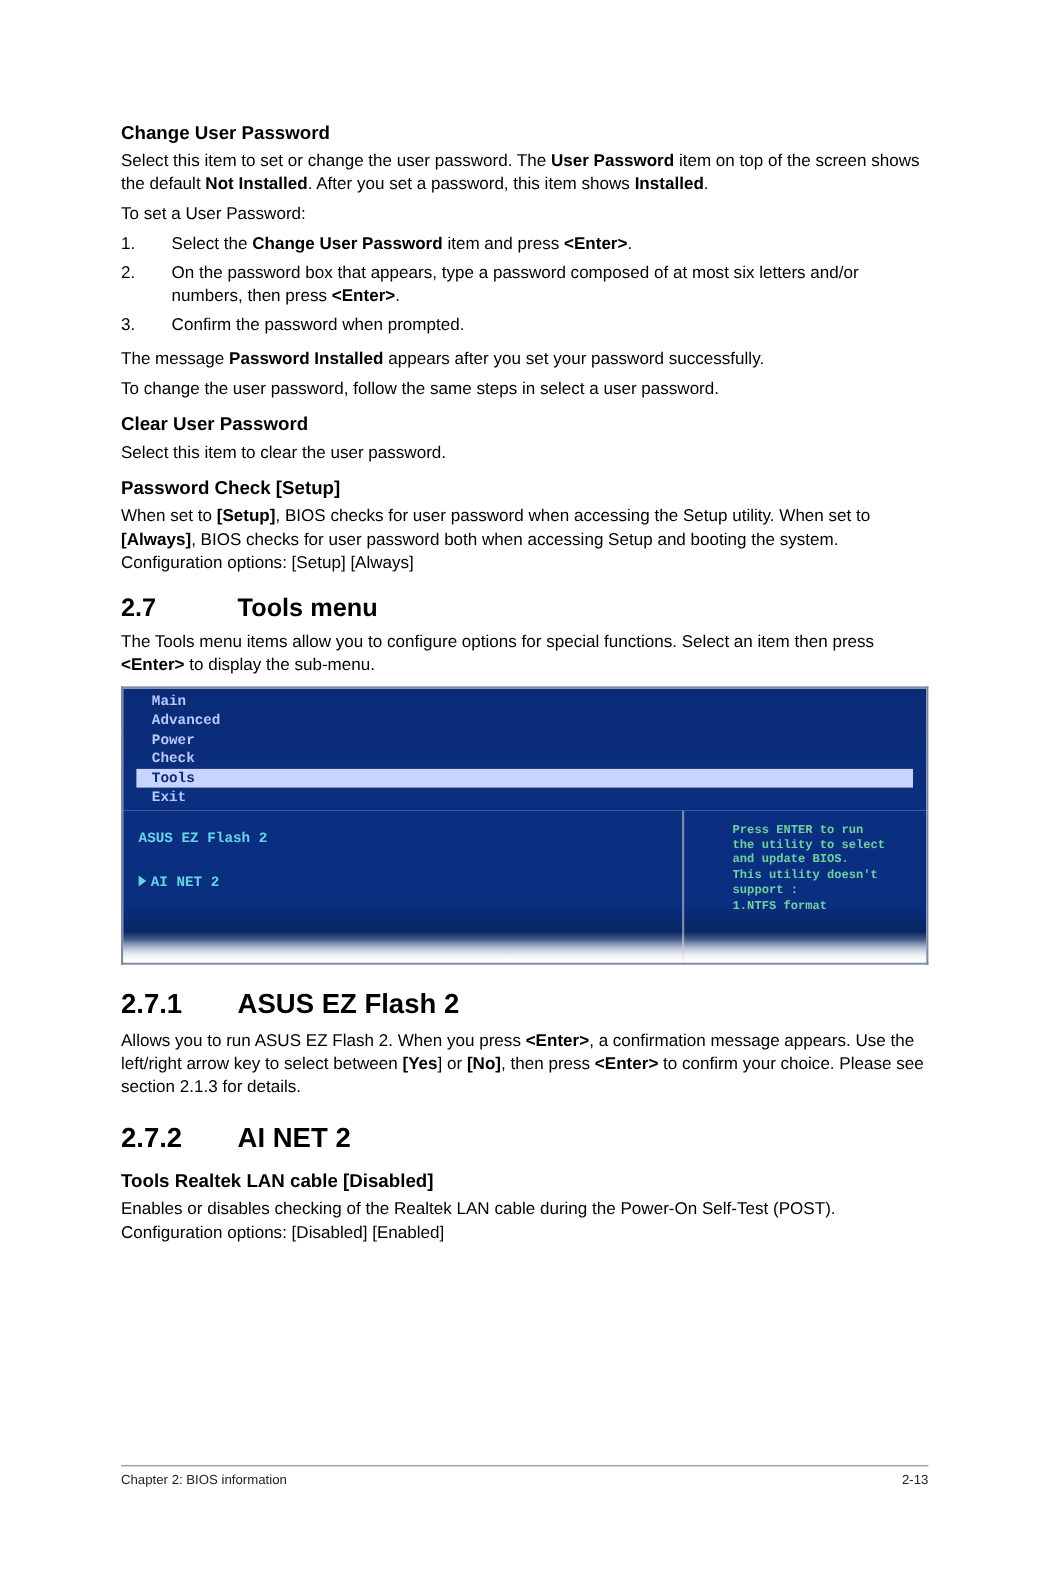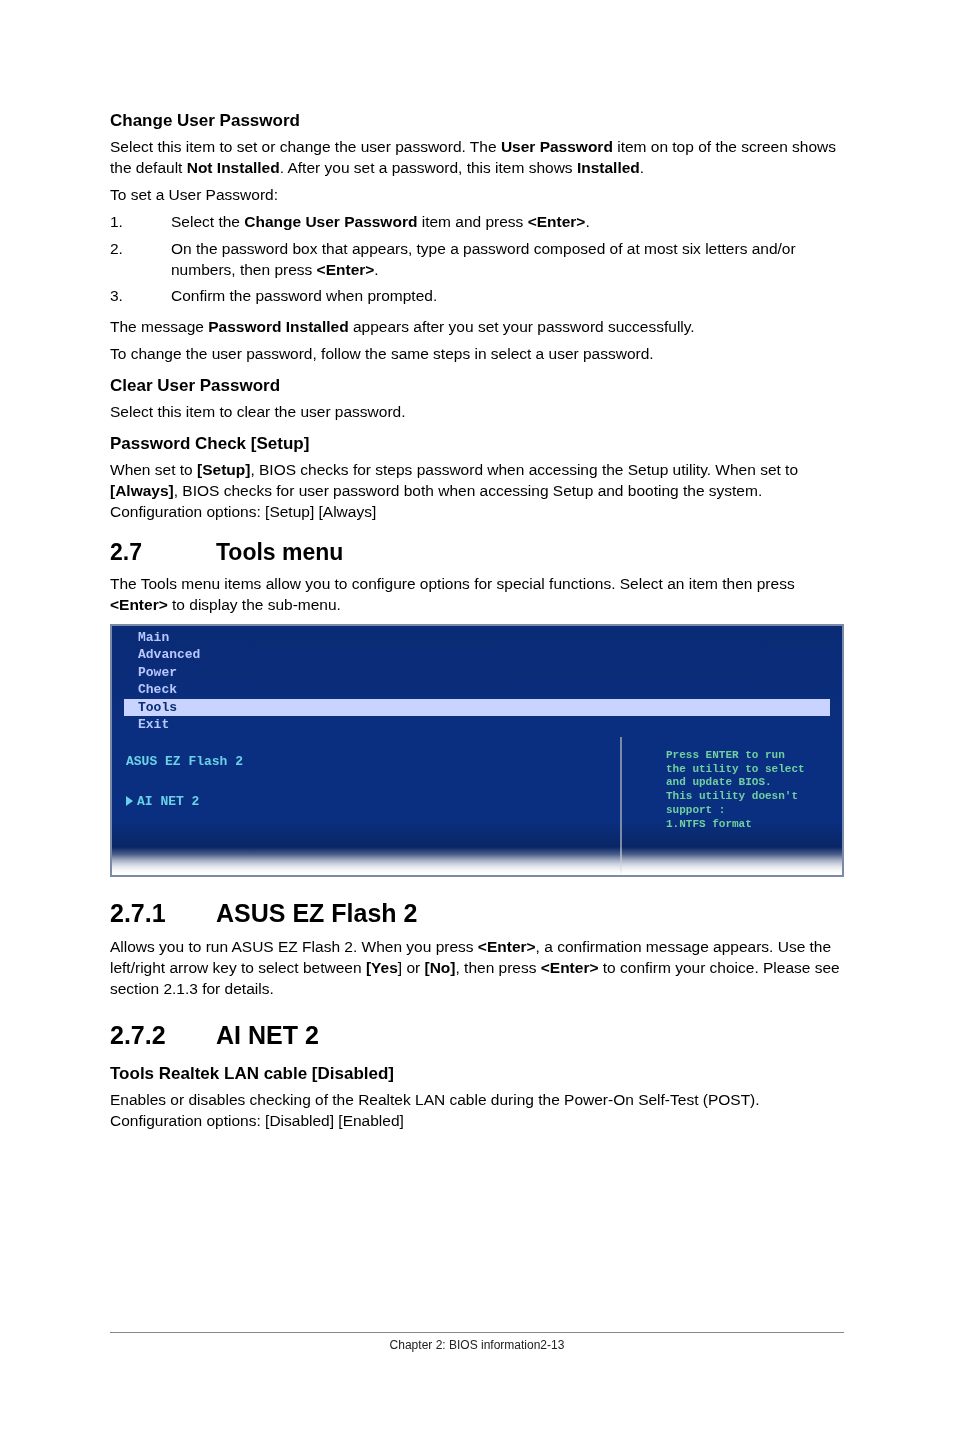--- a/index.html
+++ b/index.html
@@ -25,21 +25,21 @@
     margin-bottom: 10px;
   }
   ol.steps li {
     display: flex;
     margin-bottom: 6px;
   }
   ol.steps li .num {
     width: 46px;
     flex-shrink: 0;
   }
-  ol.steps li .txt { flex: 1; margin-left: 15px; }
+  ol.steps li .txt { flex: 1; }
   .section-title {
     font-size: 23px;
     font-weight: bold;
     margin-top: 14px;
     margin-bottom: 6px;
   }
   .section-title .secnum { display: inline-block; width: 106px; }
   .sub-section {
     font-size: 25px;
     font-weight: bold;
@@ -126,21 +126,21 @@
     background: linear-gradient(to bottom, rgba(255,255,255,0) 0%, #ffffff 100%);
     pointer-events: none;
   }
 
   .footer {
     margin-top: 200px;
     border-top: 1px solid #888;
     padding-top: 4px;
     font-size: 12px;
     display: flex;
-    justify-content: center;
+    justify-content: space-between;
     color: #222;
   }
 </style>
 </head>
 <body>
 
 <h3 class="sub">Change User Password</h3>
 <p>
   <span>Select this item to set or change the user password. The </span><b>User Password</b><span> item on top of the screen shows the default </span><b>Not Installed</b><span>. After you set a password, this item shows </span><b>Installed</b><span>.</span>
 </p>
@@ -168,21 +168,21 @@
 <p>
   <span>The message </span><b>Password Installed</b><span> appears after you set your password successfully.</span>
 </p>
 <p>To change the user password, follow the same steps in select a user password.</p>
 
 <h3 class="sub">Clear User Password</h3>
 <p>Select this item to clear the user password.</p>
 
 <h3 class="sub">Password Check [Setup]</h3>
 <p>
-  <span>When set to </span><b>[Setup]</b><span>, BIOS checks for steps password when accessing the Setup utility. When set to </span><b>[Always]</b><span>, BIOS checks for user password both when accessing Setup and booting the system. Configuration options: [Setup] [Always]</span>
+  <span>When set to </span><b>[Setup]</b><span>, BIOS checks for user password when accessing the Setup utility. When set to </span><b>[Always]</b><span>, BIOS checks for user password both when accessing Setup and booting the system. Configuration options: [Setup] [Always]</span>
 </p>
 
 <div class="section-title">
   <span class="secnum">2.7</span><span>Tools menu</span>
 </div>
 <p>
   <span>The Tools menu items allow you to configure options for special functions. Select an item then press </span><b>&lt;Enter&gt;</b><span> to display the sub-menu.</span>
 </p>
 
 <div class="bios">

